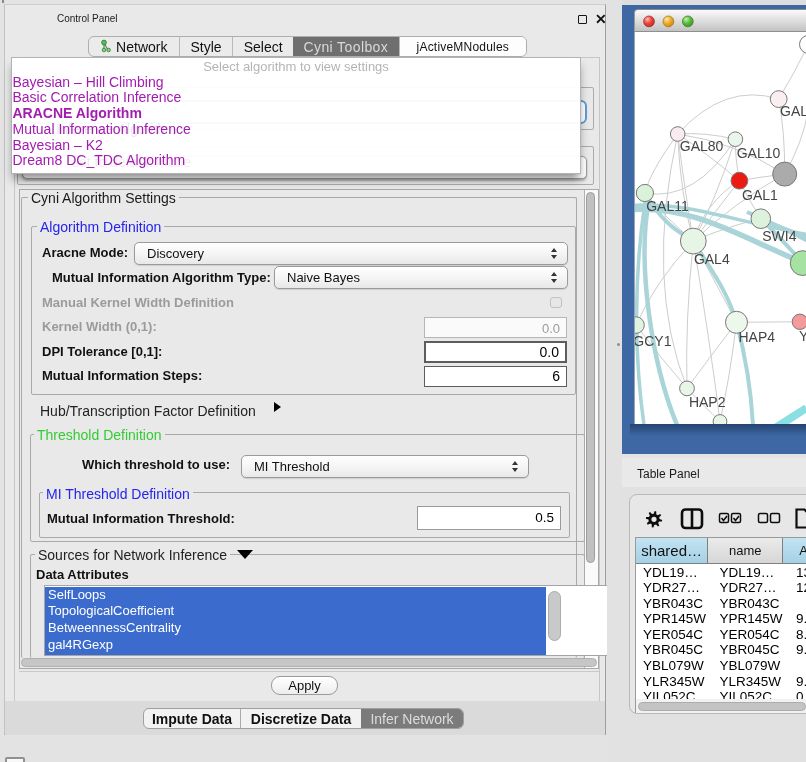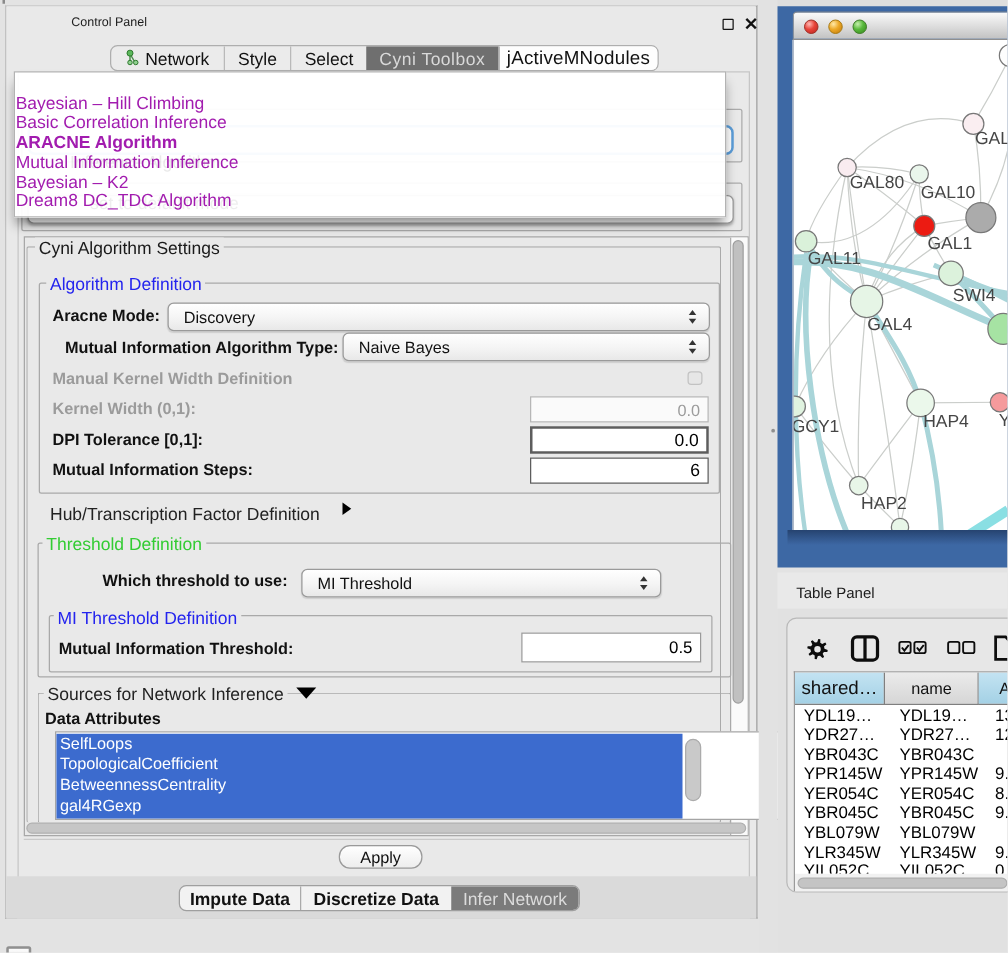--- a/index.html
+++ b/index.html
@@ -39,21 +39,21 @@
     <svg width="12" height="15" viewBox="0 0 12 15" style="margin-right:4px;">
       <line x1="4" y1="4" x2="8" y2="11" stroke="#4b8e4b" stroke-width="1.2"></line>
       <line x1="4" y1="4" x2="4" y2="11" stroke="#4b8e4b" stroke-width="1.2"></line>
       <circle cx="4" cy="3.5" r="2.4" fill="#5cb85c" stroke="#2f7a2f" stroke-width="0.8"></circle>
       <circle cx="4" cy="11" r="1.8" fill="#8fd08f" stroke="#2f7a2f" stroke-width="0.8"></circle>
       <circle cx="8.6" cy="11" r="1.8" fill="#8fd08f" stroke="#2f7a2f" stroke-width="0.8"></circle>
     </svg>Network</div>
   <div style="width:54px;height:100%;display:flex;align-items:center;justify-content:center;font-size:14px;color:#111;border-right:1px solid #b9b9b9;box-sizing:border-box;">Style</div>
   <div style="width:60px;height:100%;display:flex;align-items:center;justify-content:center;font-size:14px;color:#111;">Select</div>
   <div style="width:106px;height:100%;display:flex;align-items:center;justify-content:center;font-size:14px;letter-spacing:0.4px;color:#d9d9d9;background:#6f6f6f;">Cyni Toolbox</div>
-  <div style="width:128px;height:100%;display:flex;align-items:center;justify-content:center;font-size:15px;letter-spacing:0.2px;color:#111;background:#fdfdfd;border-left:1px solid #b9b9b9;box-sizing:border-box;">jActiveMNodules</div>
+  <div style="width:128px;height:100%;display:flex;align-items:center;justify-content:center;font-size:12px;letter-spacing:0.2px;color:#111;background:#fdfdfd;border-left:1px solid #b9b9b9;box-sizing:border-box;">jActiveMNodules</div>
 </div>
 
 <div class="abs" style="left:14px;top:57px;width:586px;height:678px;border:1px solid #c6c6c6;box-sizing:border-box;background:#e9e9e9;"></div>
 
 <div class="abs" style="left:17px;top:87px;width:577px;height:43px;border:1px solid #ababab;border-radius:2px;box-sizing:border-box;"></div>
 <div class="abs" style="left:22px;top:100px;width:565px;height:24px;background:#fff;border:2px solid #5b9dd9;border-radius:6px;box-sizing:border-box;"></div>
 
 <div class="abs" style="left:17px;top:146px;width:577px;height:39px;border:1px solid #ababab;border-radius:2px;box-sizing:border-box;"></div>
 <div class="abs" style="left:22px;top:156px;width:565px;height:23px;background:#fff;border:1px solid #9a9a9a;border-radius:5px;box-sizing:border-box;box-shadow:0 1.5px 2px rgba(0,0,0,0.25);"></div>
 
@@ -139,20 +139,21 @@
 <div class="abs" style="left:5px;top:701px;width:600px;height:34px;background:#dadada;"></div>
 <div class="abs" style="left:143px;top:708px;width:321px;height:21px;border:1px solid #9f9f9f;border-radius:6px;box-sizing:border-box;background:#f2f2f2;overflow:hidden;display:flex;">
   <div style="width:97px;display:flex;align-items:center;justify-content:center;font-size:14px;font-weight:bold;color:#111;border-right:1px solid #aaa;box-sizing:border-box;">Impute Data</div>
   <div style="width:120px;display:flex;align-items:center;justify-content:center;font-size:14px;font-weight:bold;color:#111;">Discretize Data</div>
   <div style="flex:1;display:flex;align-items:center;justify-content:center;font-size:14px;color:#dcdcdc;background:#7b7b7b;">Infer Network</div>
 </div>
 
 <div class="abs" style="left:5px;top:757px;width:20px;height:14px;border:2px solid #909090;border-radius:2px;background:linear-gradient(#fdfdfd,#e0e0e0);box-sizing:border-box;"></div>
 
 <div class="abs" style="left:11px;top:57px;width:570px;height:117px;background:rgba(255,255,255,0.96);border:1px solid #b3b3b3;box-sizing:border-box;box-shadow:0 7px 9px -2px rgba(0,0,0,0.45);z-index:50;">
+  <div class="abs" style="left:0;right:0;top:1px;text-align:center;font-size:13px;color:#b4b4b4;">Select algorithm to view settings</div>
   <div class="abs" style="left:44px;top:39px;font-size:14px;color:rgba(40,40,40,0.10);white-space:nowrap;margin-top:24px;">Inference Algorithm</div>
   <div class="abs" style="left:60px;top:96px;font-size:14px;color:rgba(40,40,40,0.08);white-space:nowrap;">set to default mode</div>
   <div class="abs" style="left:0.5px;top:16.5px;font-size:14px;color:#a21caf;line-height:15.8px;">
     Bayesian – Hill Climbing<br>
     Basic Correlation Inference<br>
     <span style="font-weight:bold;">ARACNE Algorithm</span><br>
     Mutual Information Inference<br>
     Bayesian – K2<br>
     Dream8 DC_TDC Algorithm
   </div>

